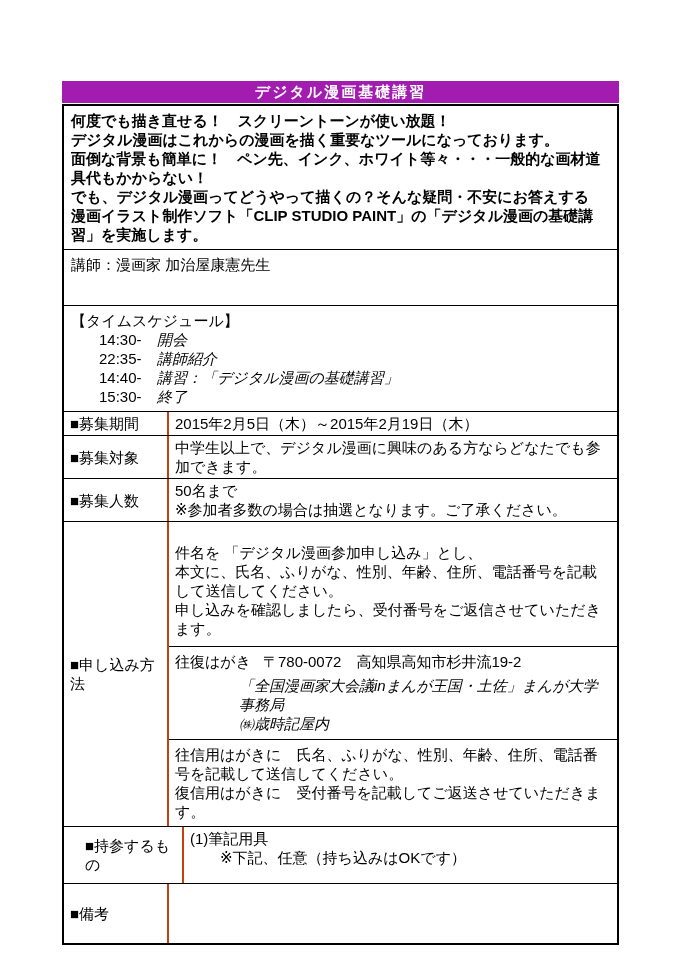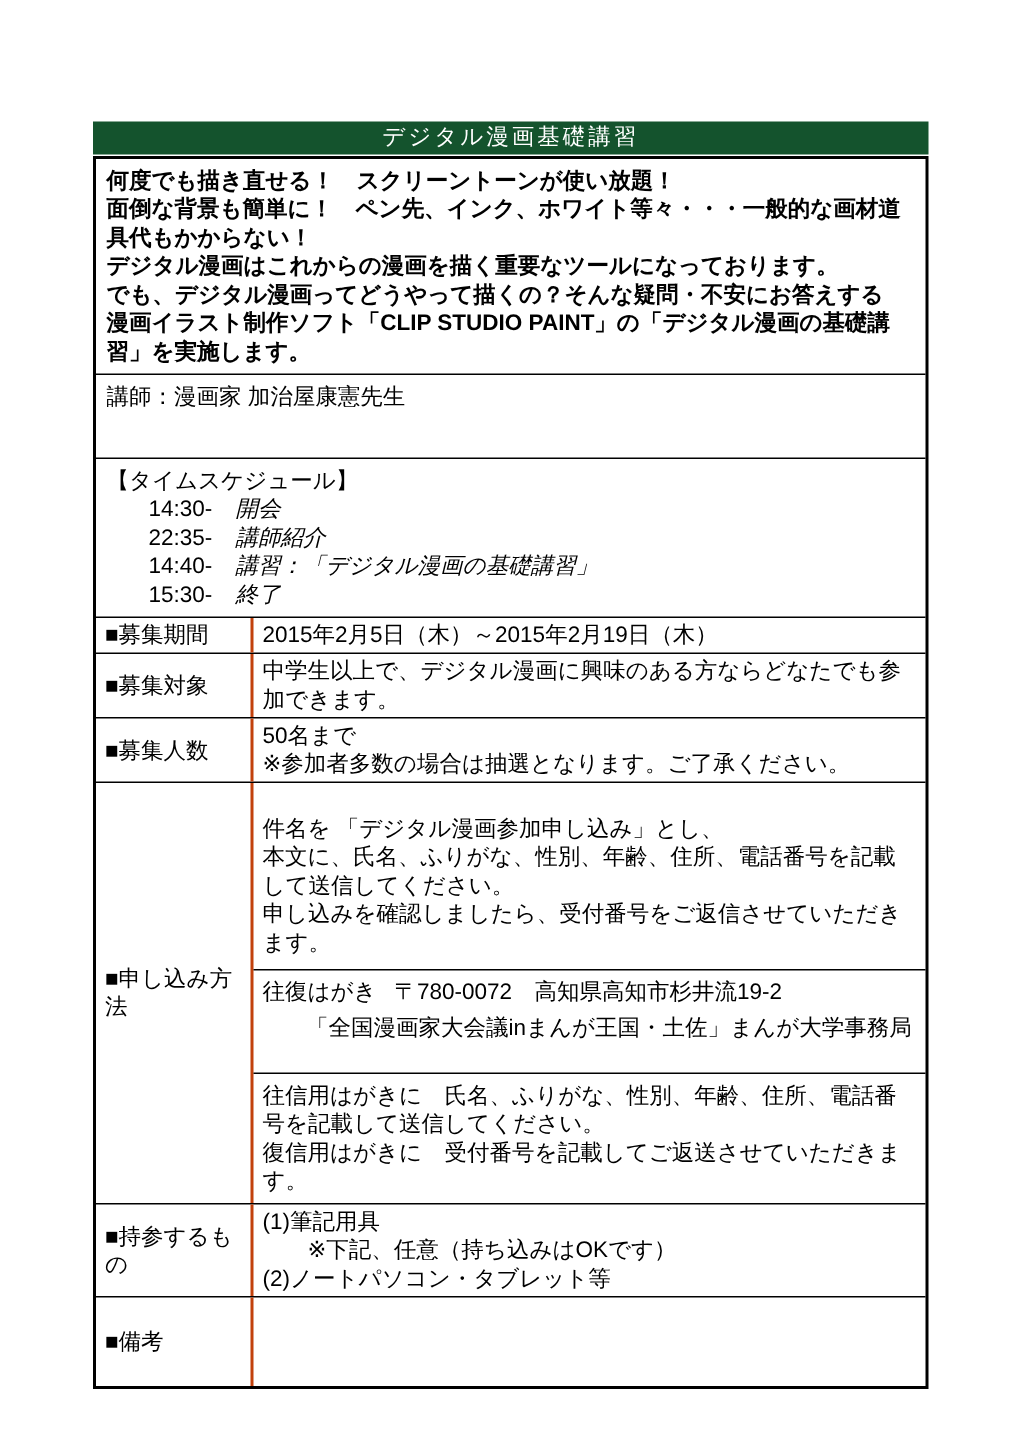--- a/index.html
+++ b/index.html
@@ -3,22 +3,22 @@
 <meta charset="utf-8">
 <style>
   html,body{margin:0;padding:0;background:#ffffff;}
   .sheet{
     position:relative;width:680px;height:962px;background:#ffffff;overflow:hidden;
     font-family:"Liberation Sans","DejaVu Sans",sans-serif;color:#000;
     font-size:15px;line-height:19px;
   }
   .doc{position:absolute;left:62px;top:81px;width:557px;}
   .title-bar{
-    box-sizing:border-box;height:22px;background:#14532d;color:#fff;
-    text-align:center;font-weight:normal;font-size:15px;line-height:22px;letter-spacing:2px;
+    box-sizing:border-box;height:22px;background:#a21caf;color:#fff;
+    text-align:center;font-weight:bold;font-size:15px;line-height:22px;letter-spacing:2px;
   }
   .tbl{box-sizing:border-box;border:2px solid #000;margin-top:1px;background:#fff;}
   .row{border-bottom:1px solid #000;box-sizing:border-box;}
   .row:last-child{border-bottom:none;}
   .pad{padding:5px 7px;}
   .line{white-space:pre-wrap;}
   .intro{font-weight:bold;min-height:144px;}
   .org{min-height:56px;}
   .sched{min-height:94px;}
   .sched-item{margin-left:28px;}
@@ -27,47 +27,47 @@
   .lrow{display:grid;grid-template-columns:105px 1fr;}
   .lbl{
     box-sizing:border-box;border-right:2px solid #c2410c;
     display:flex;align-items:center;padding:2px 6px;
   }
   .val{box-sizing:border-box;padding:2px 6px;}
   .r-period{min-height:22px;}
   .r-target{min-height:35px;}
   .r-capacity{min-height:43px;}
   .r-apply{min-height:238px;}
-  .r-bring{min-height:57px;}
+  .r-bring{min-height:57px;padding-left:15px;}
   .r-notes{min-height:59px;}
   .sub{box-sizing:border-box;border-bottom:1px solid #000;}
   .sub:last-child{border-bottom:none;}
   .apply-mail{min-height:26px;padding:3px 6px;}
   .method{display:inline-block;min-width:70px;white-space:pre-wrap;}
   .method-wide{display:inline-block;min-width:88px;white-space:pre-wrap;}
   .apply-kenmei{min-height:86px;padding:21px 6px 8px;}
   .apply-hagaki{min-height:69px;padding:5px 6px 6px;}
-  .addr-block{margin-left:29px;margin-top:5px;}
+  .addr-block{margin-left:64px;margin-top:5px;font-style:italic;}
   .apply-ofuku{min-height:57px;padding:5px 6px;}
   .bring-val{padding:2px 6px;}
 </style>
 </head>
 <body>
 
 <div class="sheet">
   <div class="doc">
 
     <div class="title-bar">デジタル漫画基礎講習</div>
 
     <div class="tbl">
 
       <div class="row pad intro">
         <div class="line">何度でも描き直せる！　スクリーントーンが使い放題！</div>
+        <div class="line">デジタル漫画はこれからの漫画を描く重要なツールになっております。</div>
         <div class="line">面倒な背景も簡単に！　ペン先、インク、ホワイト等々・・・一般的な画材道具代もかからない！</div>
-        <div class="line">デジタル漫画はこれからの漫画を描く重要なツールになっております。</div>
         <div class="line">でも、デジタル漫画ってどうやって描くの？そんな疑問・不安にお答えする</div>
         <div class="line">漫画イラスト制作ソフト「CLIP STUDIO PAINT」の「デジタル漫画の基礎講習」を実施します。</div>
       </div>
 
       <div class="row pad org">
         <div class="line">講師：漫画家 加治屋康憲先生</div>
       </div>
 
       <div class="row pad sched">
         <div class="line">【タイムスケジュール】</div>
@@ -110,35 +110,35 @@
             <div class="line">件名を 「デジタル漫画参加申し込み」とし、</div>
             <div class="line">本文に、氏名、ふりがな、性別、年齢、住所、電話番号を記載して送信してください。</div>
             <div class="line">申し込みを確認しましたら、受付番号をご返信させていただきます。</div>
           </div>
           <div class="sub apply-hagaki">
             <div>
               <span class="method-wide">往復はがき</span><span class="line">〒780-0072　高知県高知市杉井流19-2</span>
             </div>
             <div class="addr-block">
               <div class="line">「全国漫画家大会議inまんが王国・土佐」まんが大学事務局</div>
+              <div class="line">㈱歳時記屋内</div>
             </div>
           </div>
           <div class="sub apply-ofuku">
             <div class="line">往信用はがきに　氏名、ふりがな、性別、年齢、住所、電話番号を記載して送信してください。</div>
             <div class="line">復信用はがきに　受付番号を記載してご返送させていただきます。</div>
           </div>
         </div>
       </div>
 
       <div class="row lrow r-bring">
         <div class="lbl">■持参するもの</div>
         <div class="val bring-val">
           <div class="line">(1)筆記用具</div>
           <div class="line">　　※下記、任意（持ち込みはOKです）</div>
-          <div class="line">(2)ノートパソコン・タブレット等</div>
         </div>
       </div>
 
       <div class="row lrow r-notes">
         <div class="lbl">■備考</div>
         <div class="val line"></div>
       </div>
 
     </div>
   </div>

